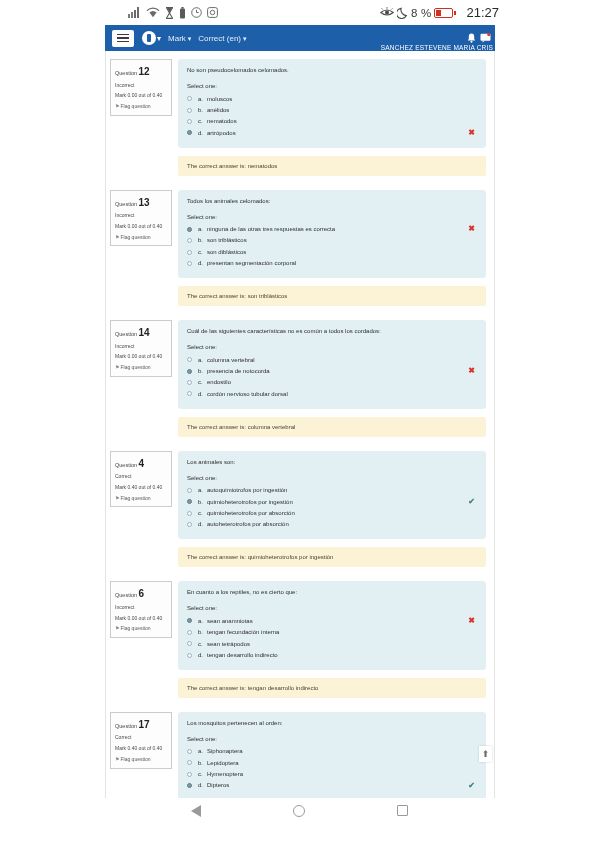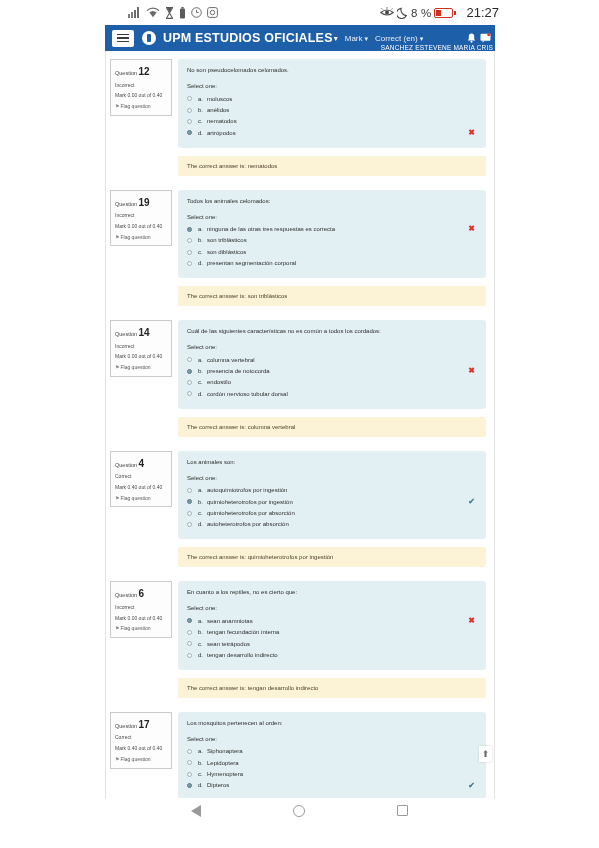--- a/index.html
+++ b/index.html
@@ -366,21 +366,20 @@
 
 <div class="page">
 
   <div class="navbar">
     <div class="nav-burger">
       <i></i>
         <i></i>
         <i></i>
     </div>
     <div class="nav-logo"></div>
-    <span class="nav-brand">UPM ESTUDIOS OFICIALES</span>
     <span class="nav-brand-caret">▾</span>
     <span class="nav-item">
       <span>Mark</span><span class="caret">▾</span>
     </span>
     <span class="nav-item">
       <span>Correct (en)</span><span class="caret">▾</span>
     </span>
     <div class="nav-icons">
       <svg width="9" height="11" viewBox="0 0 9 11">
         <path d="M4.5 0.6 C2.7 0.6 1.8 1.9 1.8 3.4 V6 L0.8 7.6 H8.2 L7.2 6 V3.4 C7.2 1.9 6.3 0.6 4.5 0.6 Z" fill="#ffffff"></path>
@@ -426,21 +425,21 @@
               <span class="radio checked"></span>
               <span class="letter">d.</span>
               <span class="otext">artrópodos</span>
               <span class="mark-ico wrong">✖</span>
             </div>
           </div>
           <div class="qfeedback">The correct answer is: nematodos</div>
         </div>
         <div class="qblock" style="padding-top: 14px;">
           <div class="qinfo" style="top: 14px;">
-            <div class="qnum"><span>Question</span> <b>19</b></div>
+            <div class="qnum"><span>Question</span> <b>13</b></div>
             <div class="qstate">Incorrect</div>
             <div class="qmark">Mark 0.00 out of 0.40</div>
             <div class="qflag"><span class="fico">⚑</span><span>Flag question</span></div>
           </div>
           <div class="qbody">
             <div class="qtext">Todos los animales celomados:</div>
             <div class="qselect">Select one:</div>
             <div class="qopt">
               <span class="radio checked"></span>
               <span class="letter">a.</span>

